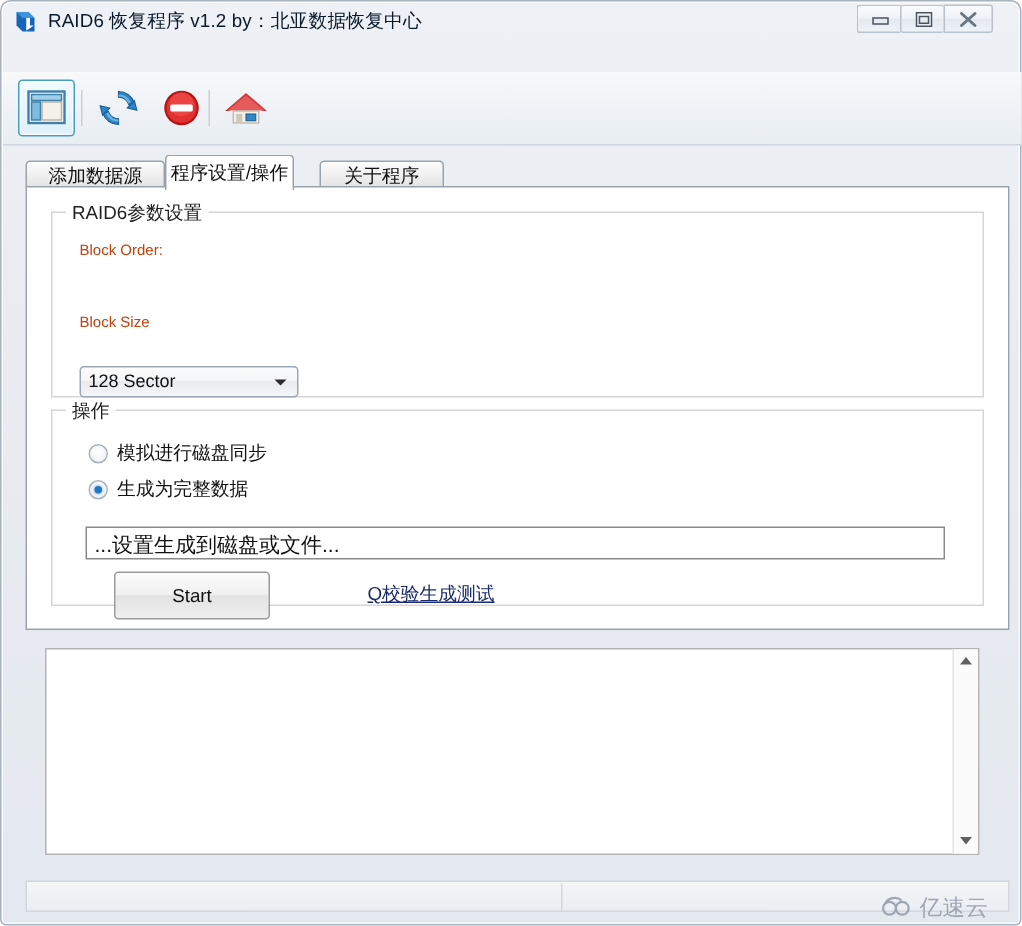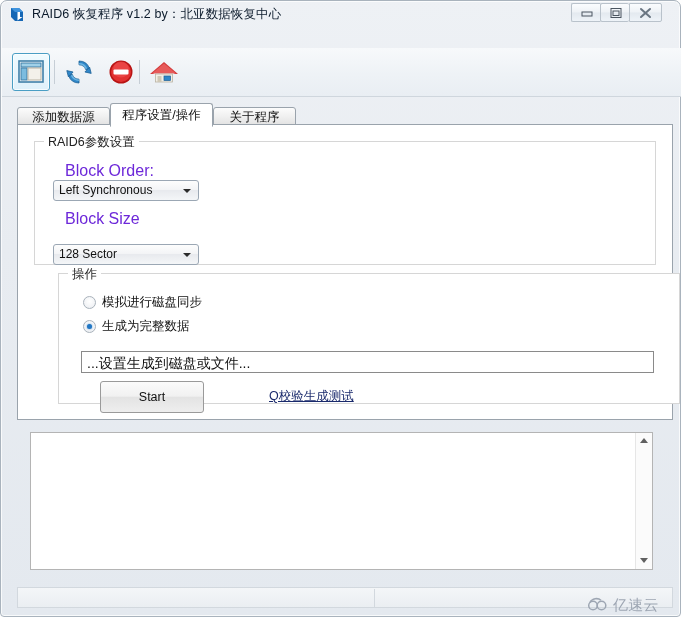--- a/index.html
+++ b/index.html
@@ -145,21 +145,21 @@
   }
   #tab-0 {
     left: 0; top: 4px;
     width: 93px; height: 19px;
     line-height: 18px;
     border-bottom-color: #9aa3ac;
     border-radius: 3px 3px 0 0;
   }
   #tab-1 {
     left: 93px; top: 0px;
-    width: 103px; height: 24px;
+    width: 86px; height: 24px;
     line-height: 23px;
     background: #ffffff;
     border-bottom: 1px solid #ffffff;
     border-radius: 3px 3px 0 0;
     z-index: 4;
     font-weight: normal;
   }
   #tab-2 {
     left: 196px; top: 4px;
     width: 83px; height: 19px;
@@ -190,28 +190,27 @@
     position: absolute;
     top: -8px;
     left: 9px;
     padding: 0 4px;
     background: #ffffff;
     font-size: 12.5px;
     color: #222;
     white-space: nowrap;
   }
   #grp-params { left: 16px; top: 16px; width: 622px; height: 124px; }
-  #grp-ops    { left: 16px; top: 148px; width: 622px; height: 131px; margin-left: 24px; }
+  #grp-ops    { left: 16px; top: 148px; width: 622px; height: 131px; }
 
   .flabel {
     position: absolute;
-    font-size: 16px;
-    color: #6d28d9;
-    white-space: nowrap;
-    margin-left: 12px;
+    font-size: 10px;
+    color: #c2410c;
+    white-space: nowrap;
   }
 
   
   .combo {
     position: absolute;
     box-sizing: border-box;
     height: 21px;
     border: 1px solid #9ba7b4;
     border-radius: 3px;
     background: linear-gradient(to bottom, #fdfdfd 0%, #f3f4f6 46%, #e8eaee 50%, #f4f6f8 100%);
@@ -478,24 +477,20 @@
     <div class="tab" id="tab-1">程序设置/操作</div>
     <div class="tab" id="tab-2">关于程序</div>
   </div>
 
   <div id="tabpage">
 
     <div class="groupbox" id="grp-params">
       <div class="group-title">RAID6参数设置</div>
 
       <div class="flabel" style="left:18px; top:20px;">Block Order:</div>
-      <div class="combo" style="left:18px; top:38px; width:146px;">
-        <span class="ctext">Left Synchronous</span>
-        <span class="carrow"></span>
-      </div>
 
       <div class="flabel" style="left:18px; top:68px;">Block Size</div>
       <div class="combo" style="left:18px; top:102px; width:146px;">
         <span class="ctext">128 Sector</span>
         <span class="carrow"></span>
       </div>
     </div>
 
     <div class="groupbox" id="grp-ops">
       <div class="group-title">操作</div>

